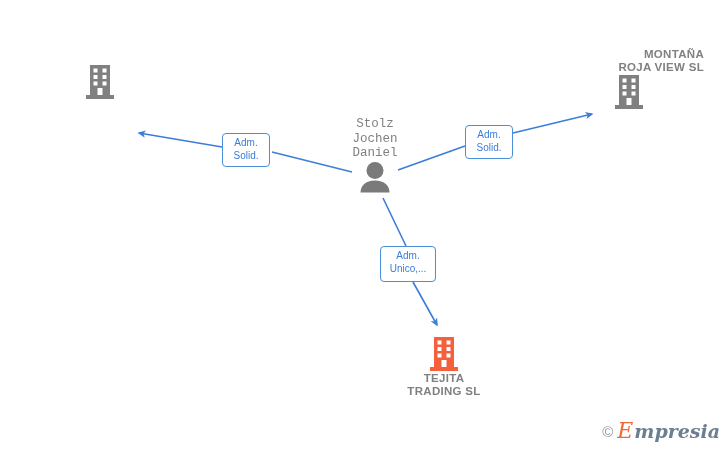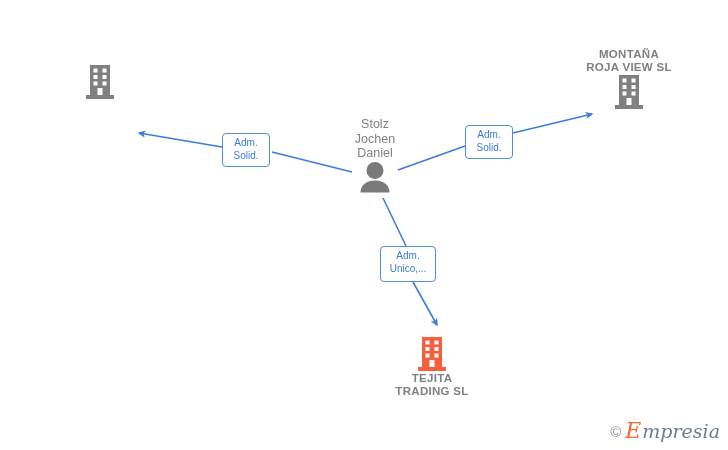--- a/index.html
+++ b/index.html
@@ -92,20 +92,21 @@
     color: #f26a35;
     line-height: 1;
   }
   #watermark .brand-rest {
     font-family: "DejaVu Serif", serif;
     font-style: italic;
     font-size: 19px;
     color: #6b7f90;
     line-height: 1;
     margin-left: -3px;
+    font-weight: bold;
   }
 </style>
 </head>
 <body>
 
 <div id="canvas">
 
   <svg id="edges" viewBox="0 0 728 450" xmlns="http://www.w3.org/2000/svg">
     <defs>
       <marker id="arrow-blue" markerWidth="9" markerHeight="9" refX="7" refY="4.5" orient="auto" markerUnits="userSpaceOnUse">
@@ -130,47 +131,47 @@
       <rect x="8.5" y="4.5" width="4" height="4" fill="#ffffff"></rect>
       <rect x="17.5" y="4.5" width="4" height="4" fill="#ffffff"></rect>
       <rect x="8.5" y="11" width="4" height="4" fill="#ffffff"></rect>
       <rect x="17.5" y="11" width="4" height="4" fill="#ffffff"></rect>
       <rect x="8.5" y="17.5" width="4" height="4" fill="#ffffff"></rect>
       <rect x="17.5" y="17.5" width="4" height="4" fill="#ffffff"></rect>
       <rect x="12.5" y="24" width="5" height="7" fill="#ffffff"></rect>
     </svg>
   </div>
 
-  <div class="node above" style="left:629px; top:46px;">
+  <div class="node above" style="left:629px; top:46px;text-align:right;">
     <div class="node-label">MONTAÑA
 ROJA VIEW  SL</div>
     <svg class="node-icon" width="30" height="36" viewBox="0 0 30 36" xmlns="http://www.w3.org/2000/svg">
       <rect x="5" y="1" width="20" height="30" fill="#808080"></rect>
       <rect x="1" y="31" width="28" height="4" fill="#808080"></rect>
       <rect x="8.5" y="4.5" width="4" height="4" fill="#ffffff"></rect>
       <rect x="17.5" y="4.5" width="4" height="4" fill="#ffffff"></rect>
       <rect x="8.5" y="11" width="4" height="4" fill="#ffffff"></rect>
       <rect x="17.5" y="11" width="4" height="4" fill="#ffffff"></rect>
       <rect x="8.5" y="17.5" width="4" height="4" fill="#ffffff"></rect>
       <rect x="17.5" y="17.5" width="4" height="4" fill="#ffffff"></rect>
       <rect x="12.5" y="24" width="5" height="7" fill="#ffffff"></rect>
     </svg>
   </div>
 
-  <div class="node above" style="left:375px; top:115px;">
+  <div class="node above" style="left:375px; top:115px;font-family:Liberation Mono, monospace;">
     <div class="node-label plain">Stolz
 Jochen
 Daniel</div>
     <svg class="node-icon" width="34" height="32" viewBox="0 0 34 32" xmlns="http://www.w3.org/2000/svg">
       <circle cx="17" cy="9.5" r="8.5" fill="#7a7a7a"></circle>
       <path d="M17,19.5 C7.5,19.5 2.5,24.5 2.5,31.5 L31.5,31.5 C31.5,24.5 26.5,19.5 17,19.5 Z" fill="#7a7a7a"></path>
     </svg>
   </div>
 
-  <div class="node below" style="left:432px; top:333px;">
+  <div class="node below" style="left:444px; top:333px;">
     <svg class="node-icon" width="30" height="36" viewBox="0 0 30 36" xmlns="http://www.w3.org/2000/svg">
       <rect x="5" y="1" width="20" height="30" fill="#f4603c"></rect>
       <rect x="1" y="31" width="28" height="4" fill="#f4603c"></rect>
       <rect x="8.5" y="4.5" width="4" height="4" fill="#ffffff"></rect>
       <rect x="17.5" y="4.5" width="4" height="4" fill="#ffffff"></rect>
       <rect x="8.5" y="11" width="4" height="4" fill="#ffffff"></rect>
       <rect x="17.5" y="11" width="4" height="4" fill="#ffffff"></rect>
       <rect x="8.5" y="17.5" width="4" height="4" fill="#ffffff"></rect>
       <rect x="17.5" y="17.5" width="4" height="4" fill="#ffffff"></rect>
       <rect x="12.5" y="24" width="5" height="7" fill="#ffffff"></rect>

